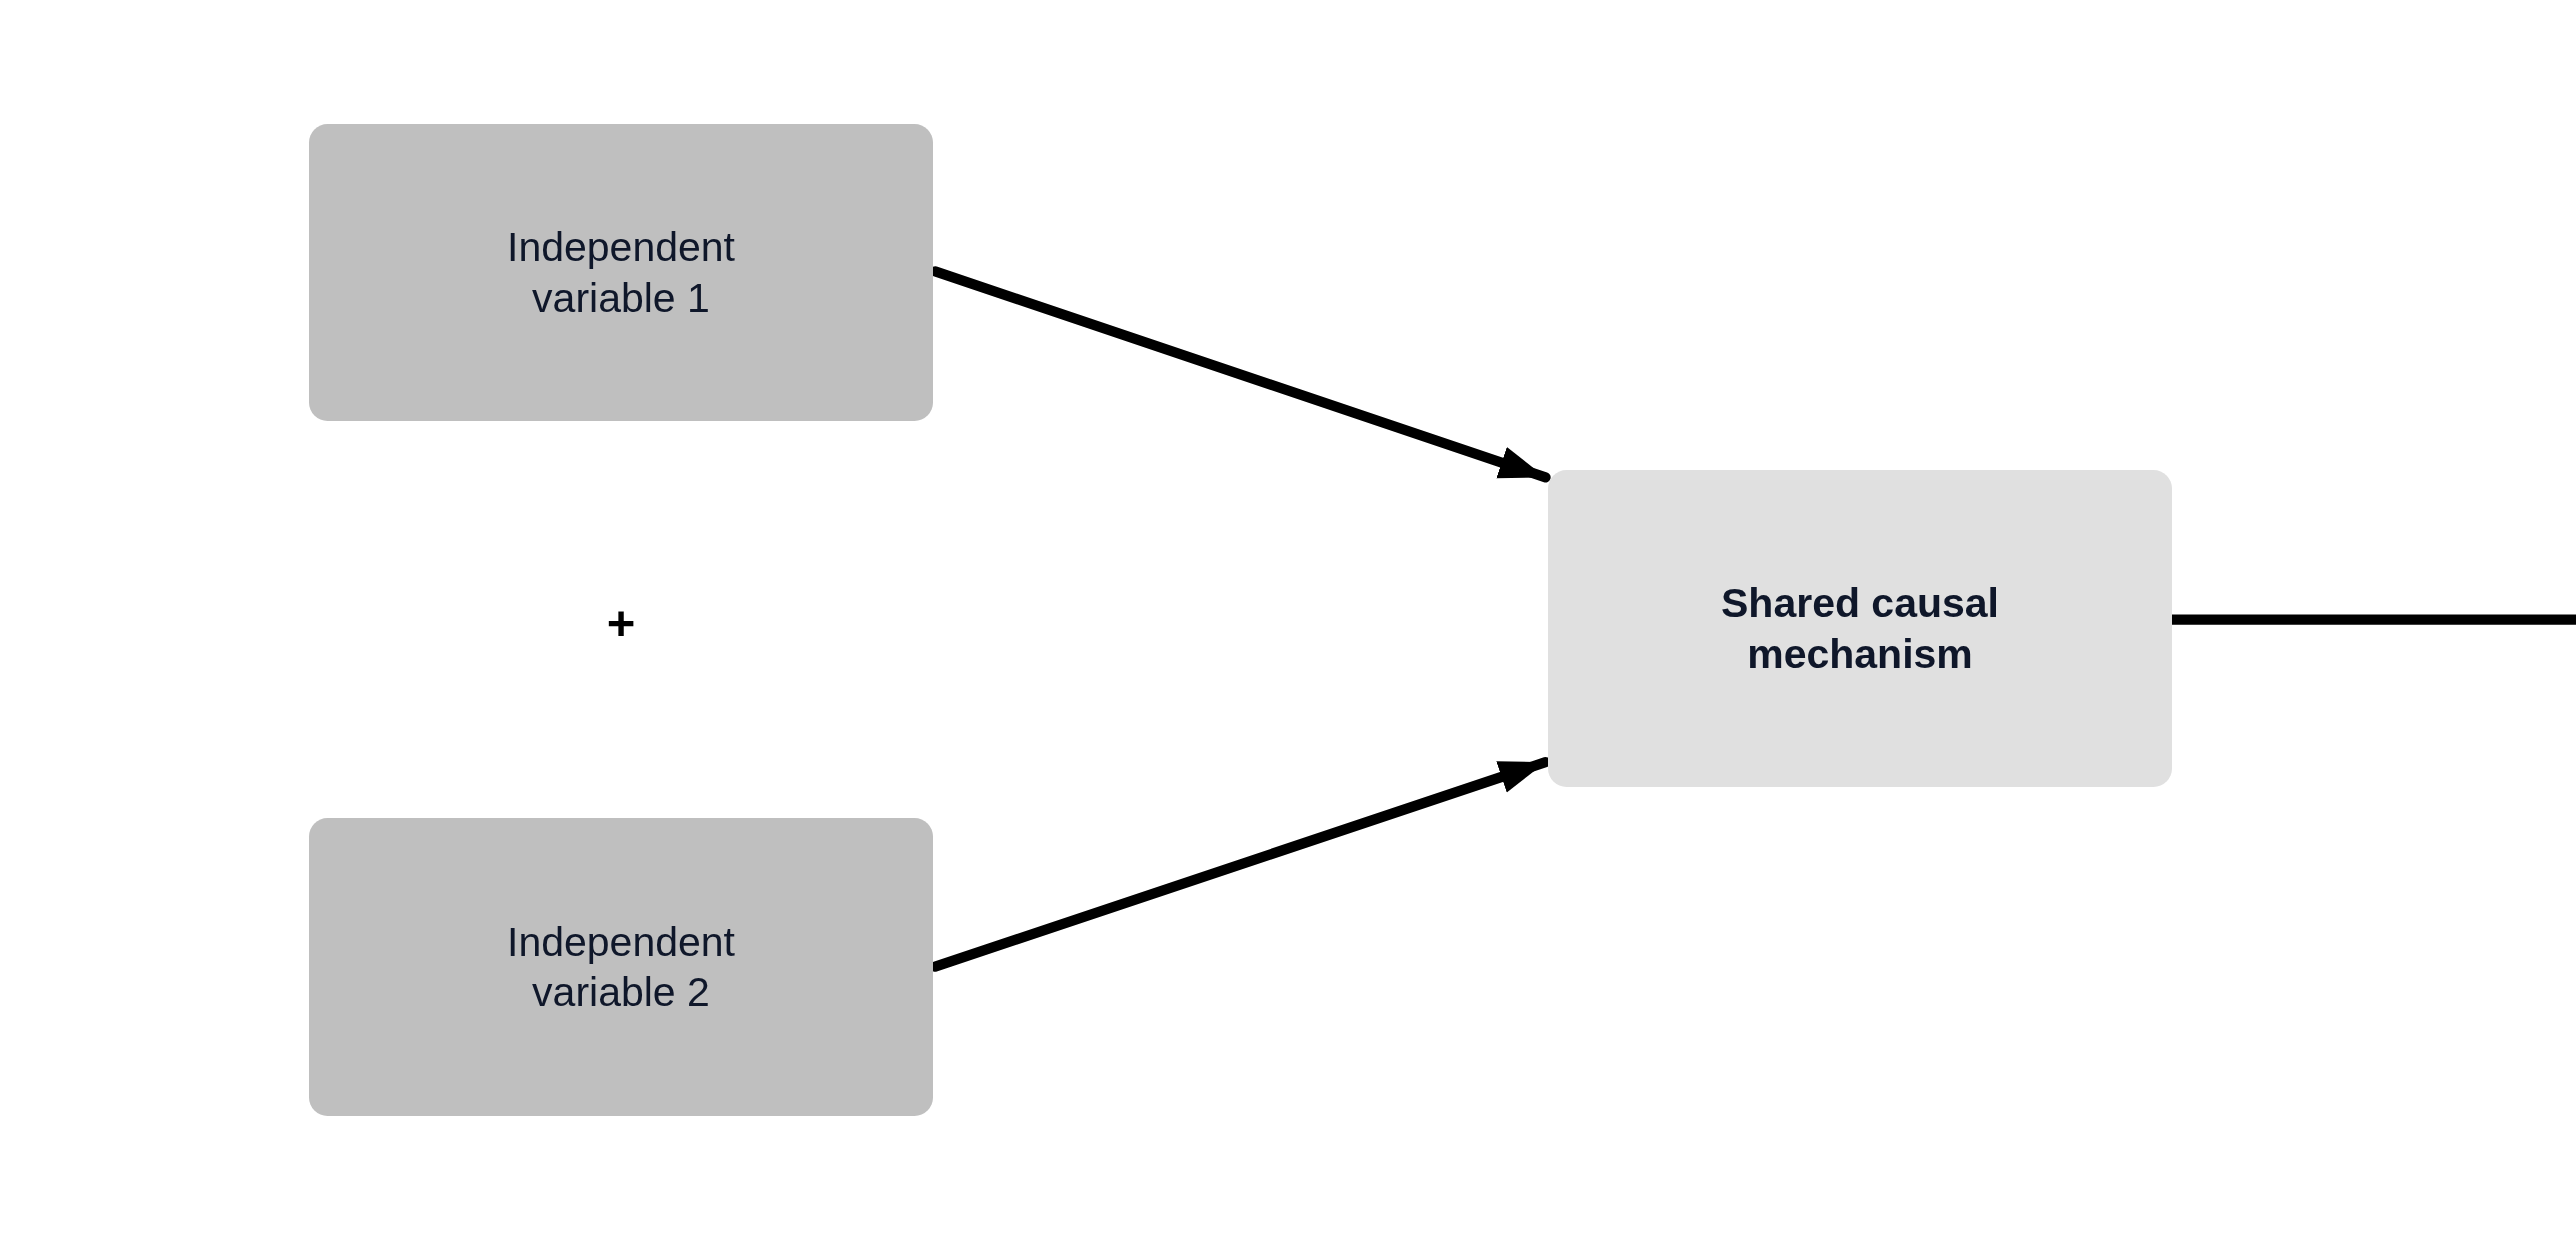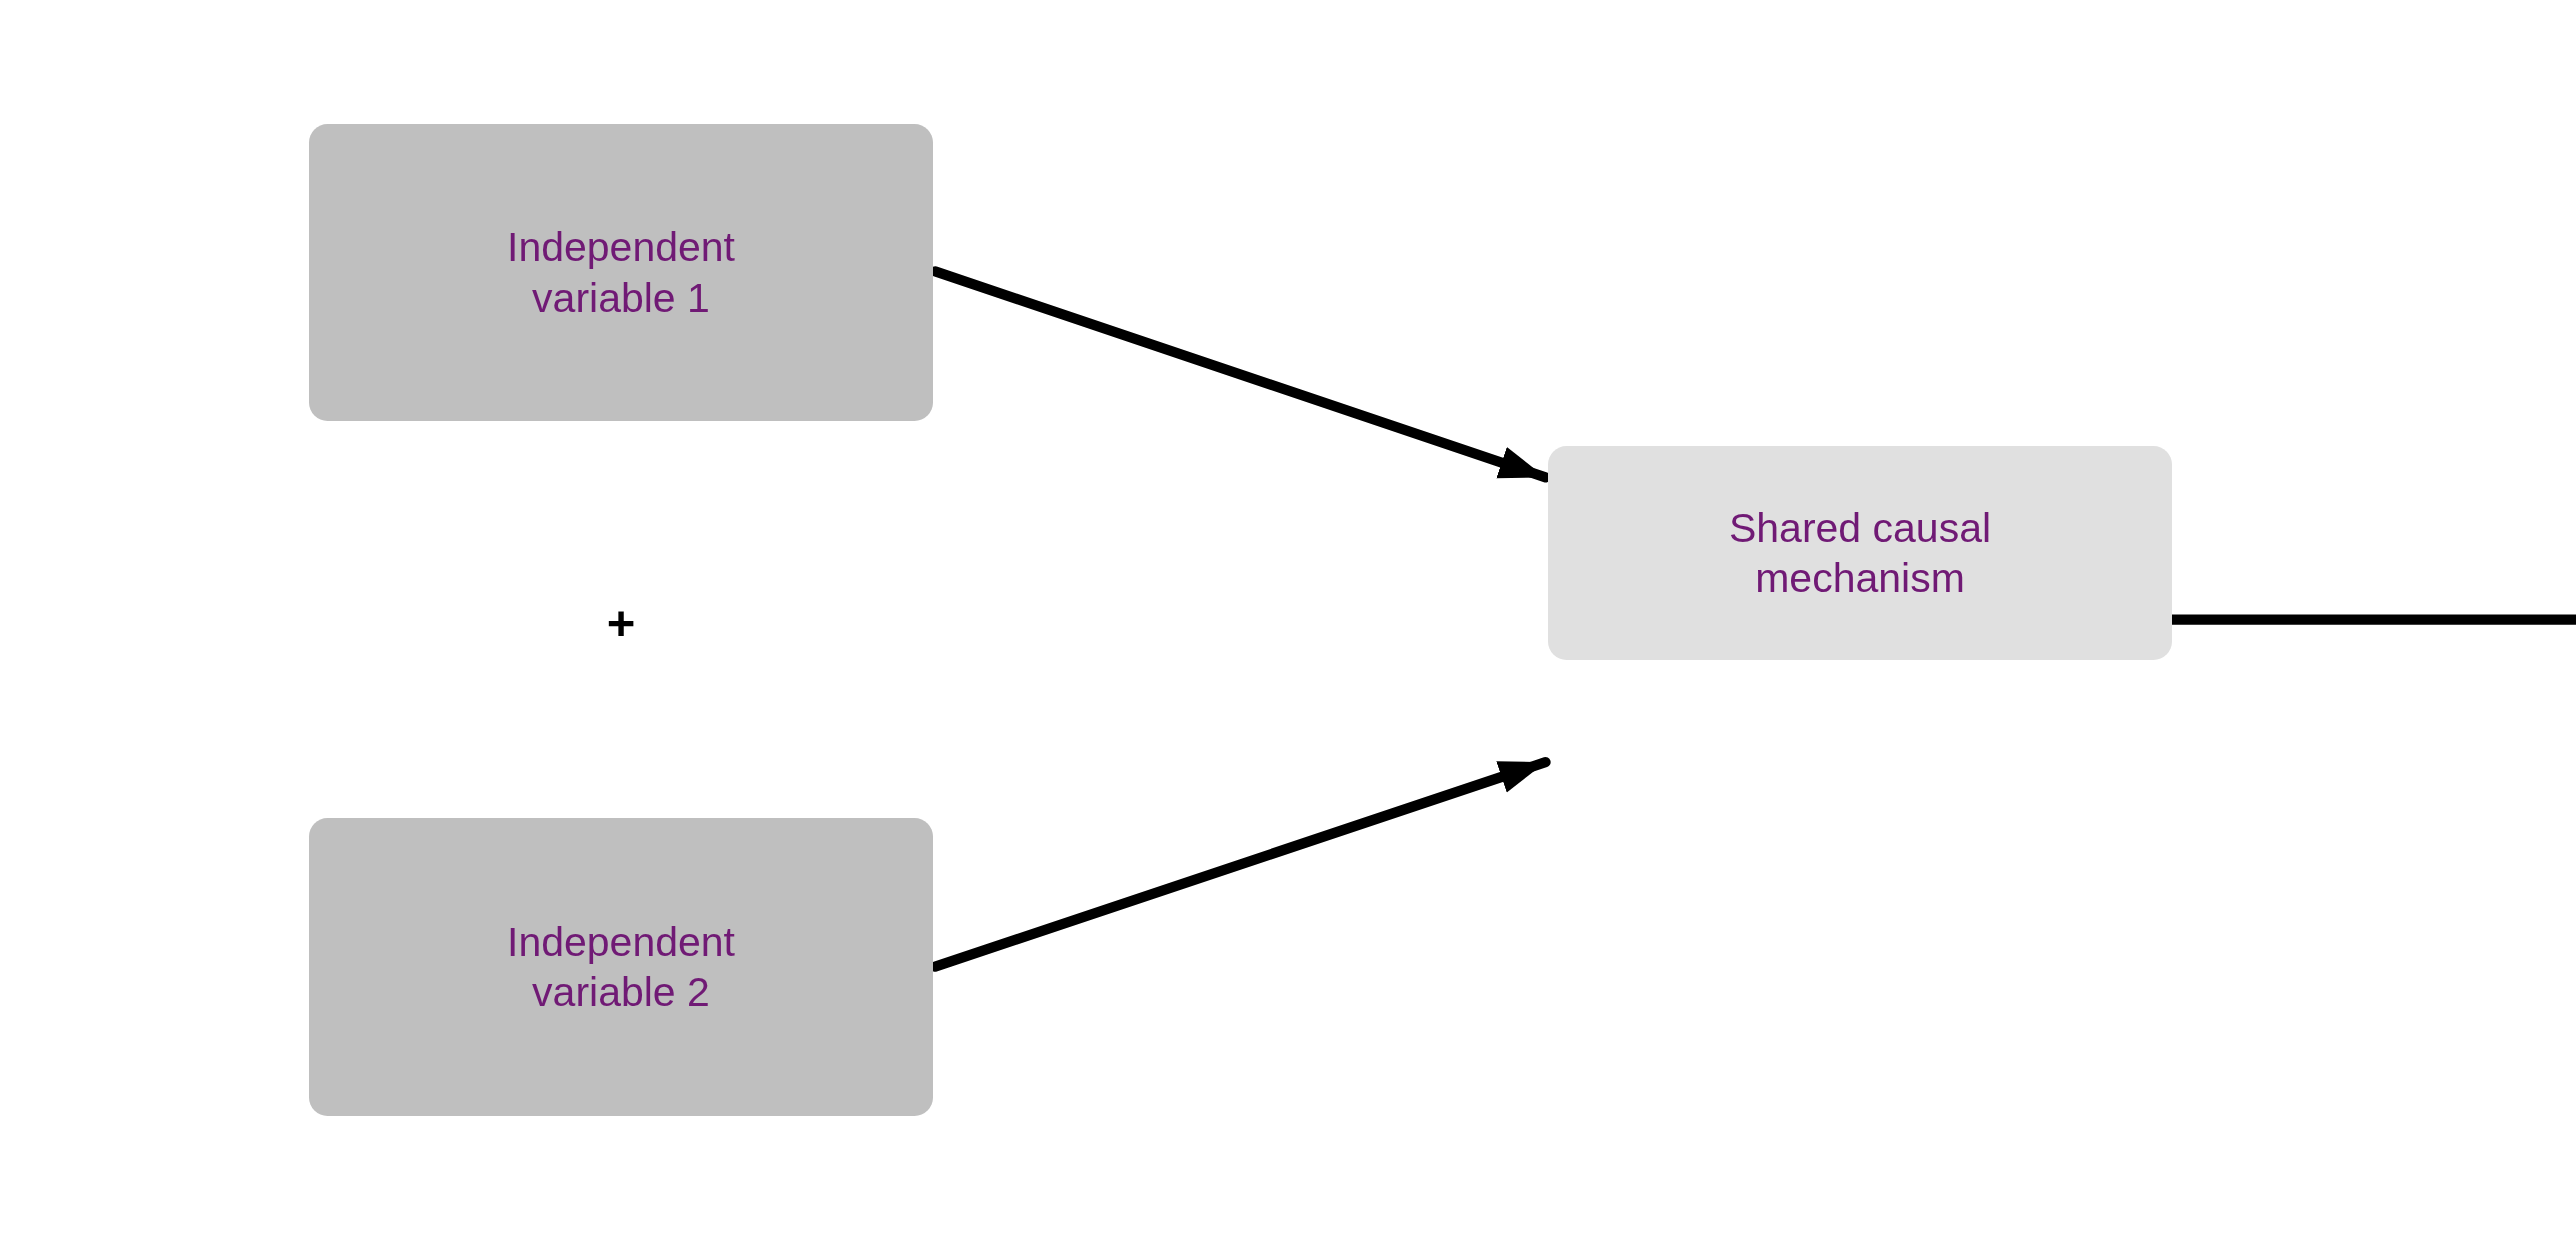--- a/index.html
+++ b/index.html
@@ -34,25 +34,25 @@
     border-radius: 18.5px;
     display: flex;
     align-items: center;
     justify-content: center;
   }
   .node-label {
     white-space: pre-line;
     text-align: center;
     font-size: 41px;
     line-height: 1.22;
-    color: #701a75;
+    color: #0f172a;
   }
   #node-iv1  { left: 309px;  top: 124px;  width: 624px; height: 297px; }
   #node-iv2  { left: 309px;  top: 818px; width: 624px; height: 298px; }
-  #node-mech { left: 1548px; top: 446px;  width: 624px; height: 214px; }
+  #node-mech { left: 1548px; top: 470px;  width: 624px; height: 317px; font-weight: bold; }
   .plus-operator {
     position: absolute;
     left: 621px;
     top: 623px;
     transform: translate(-50%, -50%);
     font-size: 49px;
     font-weight: 700;
     color: #000000;
   }
 </style>

